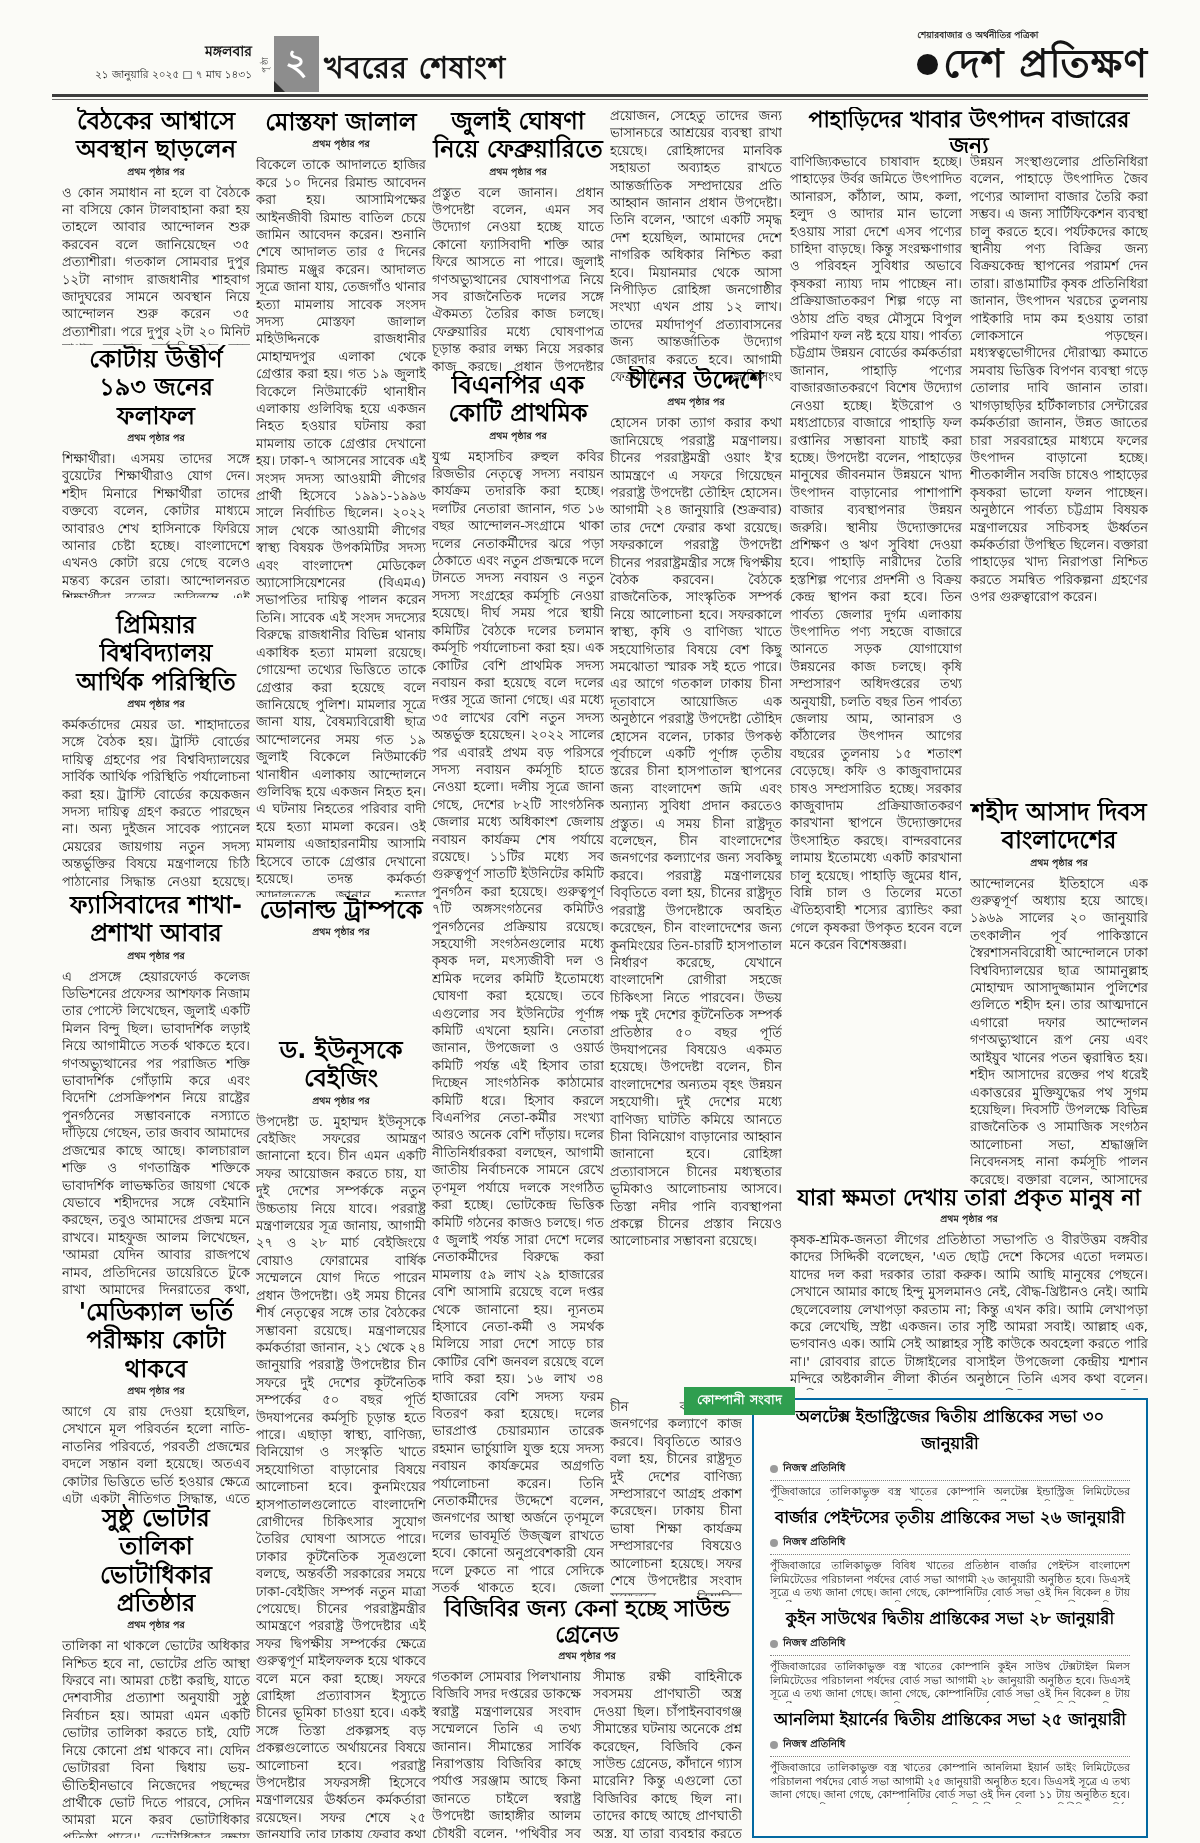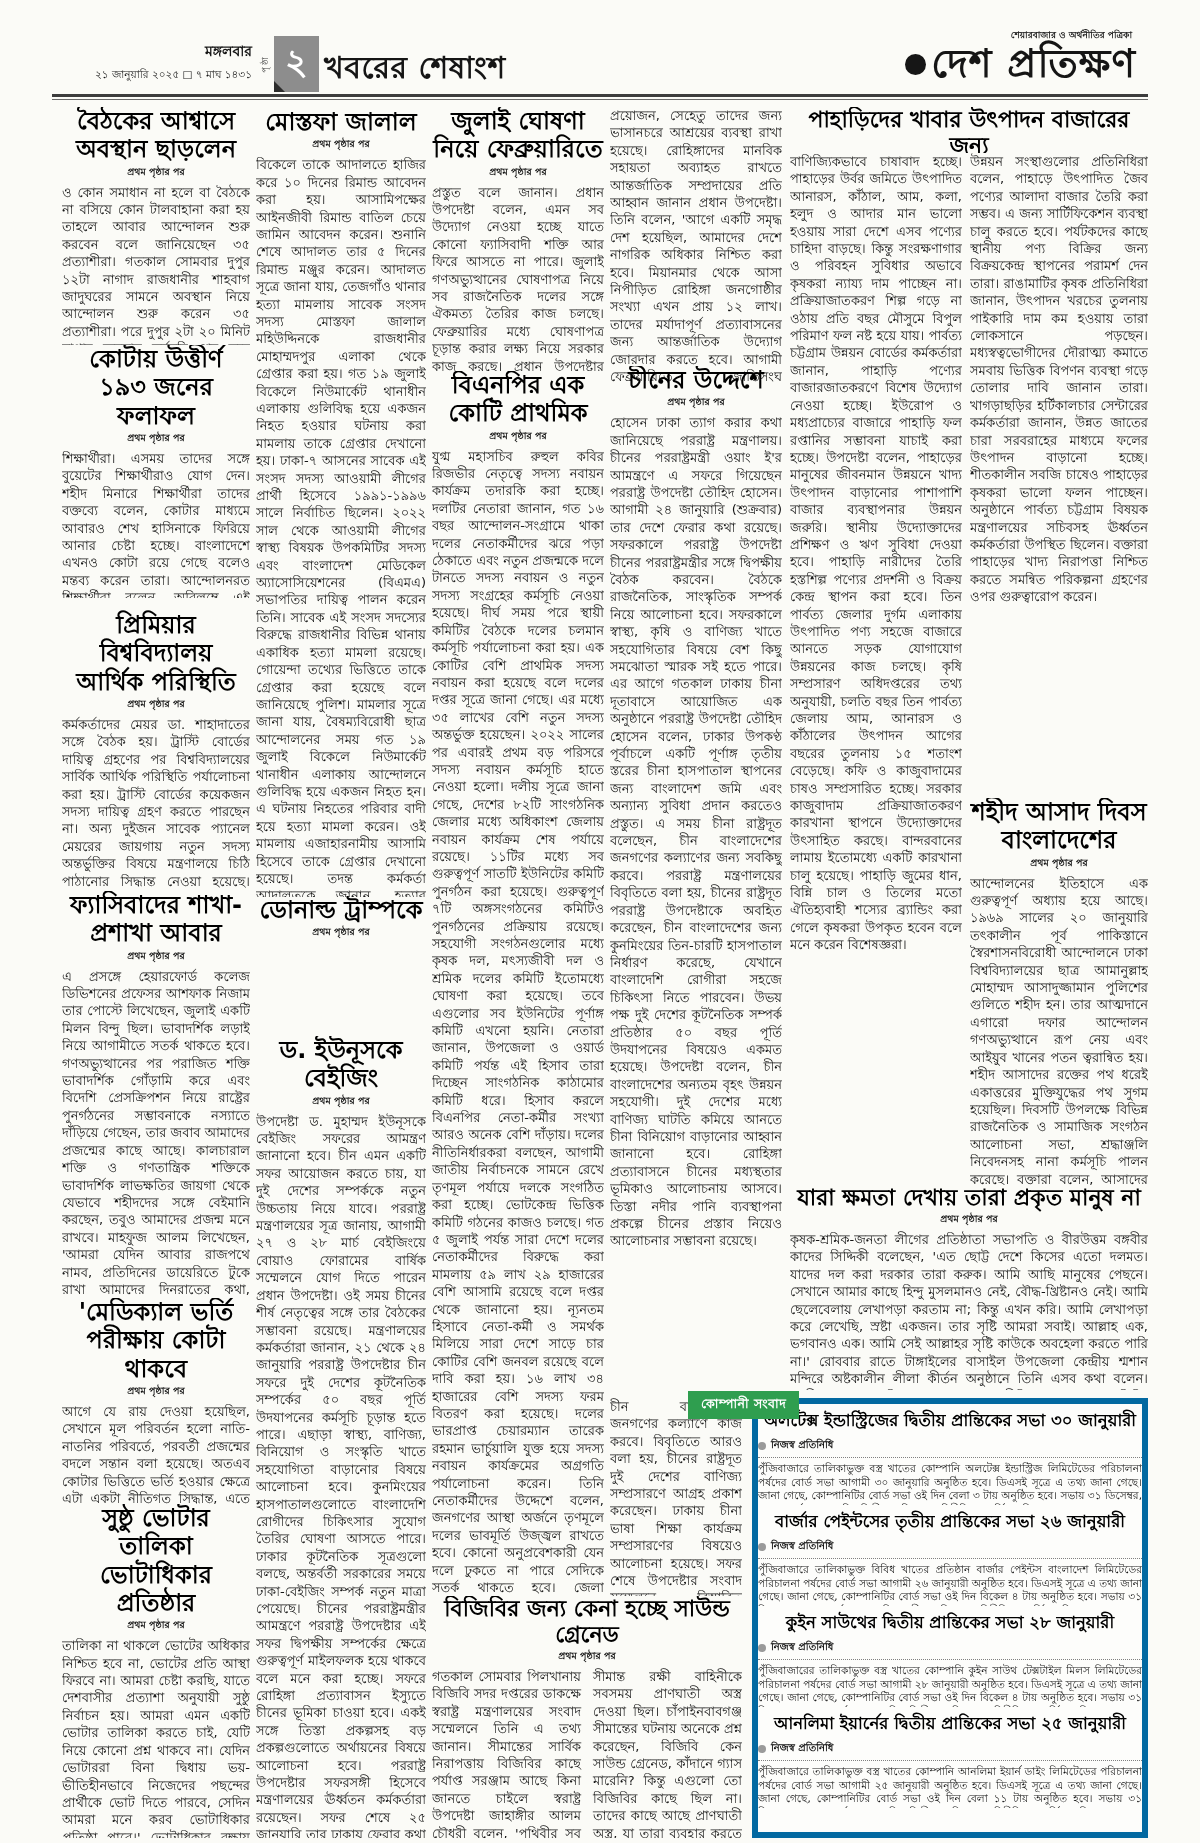--- a/index.html
+++ b/index.html
@@ -10,41 +10,41 @@
   .weekday{font-size:14px;font-weight:bold;}
   .dateline{font-size:10.5px;margin-top:3px;}
   .pagebox{position:absolute;left:258px;top:36px;display:flex;align-items:center;}
   .pageword{writing-mode:vertical-rl;transform:rotate(180deg);font-size:8.5px;color:#3a3a3a;
             letter-spacing:2px;margin-right:2px;}
   .pagenum{width:45px;height:56px;background:#8d8d8d;color:#fff;font-size:35px;font-weight:bold;
            display:flex;align-items:center;justify-content:center;position:relative;}
   .pagenum::after{content:"";position:absolute;left:0;bottom:0;width:0;height:0;
            border-left:11px solid #2c2c2c;border-top:11px solid transparent;}
   .sectitle{position:absolute;left:324px;top:44px;font-size:30px;font-weight:800;letter-spacing:.5px;}
-  .masthead{position:absolute;right:64px;top:28px;text-align:right;}
+  .masthead{position:absolute;right:52px;top:28px;text-align:left;}
   .tagline{font-size:9px;font-weight:bold;color:#222;margin-right:4px;}
   .brand{font-size:39px;font-weight:800;letter-spacing:1px;line-height:1.1;display:flex;
          align-items:center;justify-content:flex-end;gap:5px;}
   .emblem{width:21px;height:21px;border-radius:50%;background:#161616;flex:0 0 auto;}
   .rule1{position:absolute;left:52px;right:52px;top:94px;border-top:3px solid #3d3d3d;}
   .rule2{position:absolute;left:52px;right:52px;top:99px;border-top:1px solid #6a6a6a;}
   
   .art{position:absolute;overflow:hidden;}
   .hl{font-size:24px;line-height:1.18;font-weight:bold;text-align:center;margin:0 0 1px;color:#000;}
   .hl.big{font-size:22px;}
   .hl.light{font-weight:600;font-family:"DejaVu Serif",serif;margin-top:13px;}
   .cont{font-size:9.5px;font-weight:bold;text-align:center;margin:0 0 4px;}
   .bd{font-size:13px;line-height:1.34;text-align:justify;margin:0;}
   .two{column-count:2;column-gap:12px;column-fill:auto;height:100%;}
   
   .cbox{position:absolute;left:752px;top:1398px;width:396px;height:440px;box-sizing:border-box;
-        border:6px solid #0369a1;background:#fdfdfb;}
+        border:2px solid #0369a1;background:#fdfdfb;}
   .cbox-label{position:absolute;top:-13px;left:-70px;background:#2f9e4f;color:#fff;font-size:12.5px;
         font-weight:bold;padding:4px 13px;letter-spacing:.5px;}
-  .citem{padding:3px 0 4px;height:101px;overflow:hidden;box-sizing:border-box;}
+  .citem{padding:3px 16px 4px;height:101px;overflow:hidden;box-sizing:border-box;}
   .citem h3{font-size:16.5px;font-weight:bold;text-align:center;margin:1px 0 2px;color:#000;}
   .cby{font-size:10px;font-weight:bold;display:flex;align-items:center;gap:5px;margin:0;}
   .cdot{width:8px;height:8px;border-radius:50%;background:#9a9a9a;flex:0 0 auto;}
   .cline{border-top:1px dotted #808080;margin:3px 0 4px;}
   .citem p{font-size:10.5px;line-height:1.3;text-align:justify;margin:0;}
 </style>
 </head>
 <body>
 
 <div class="page">

